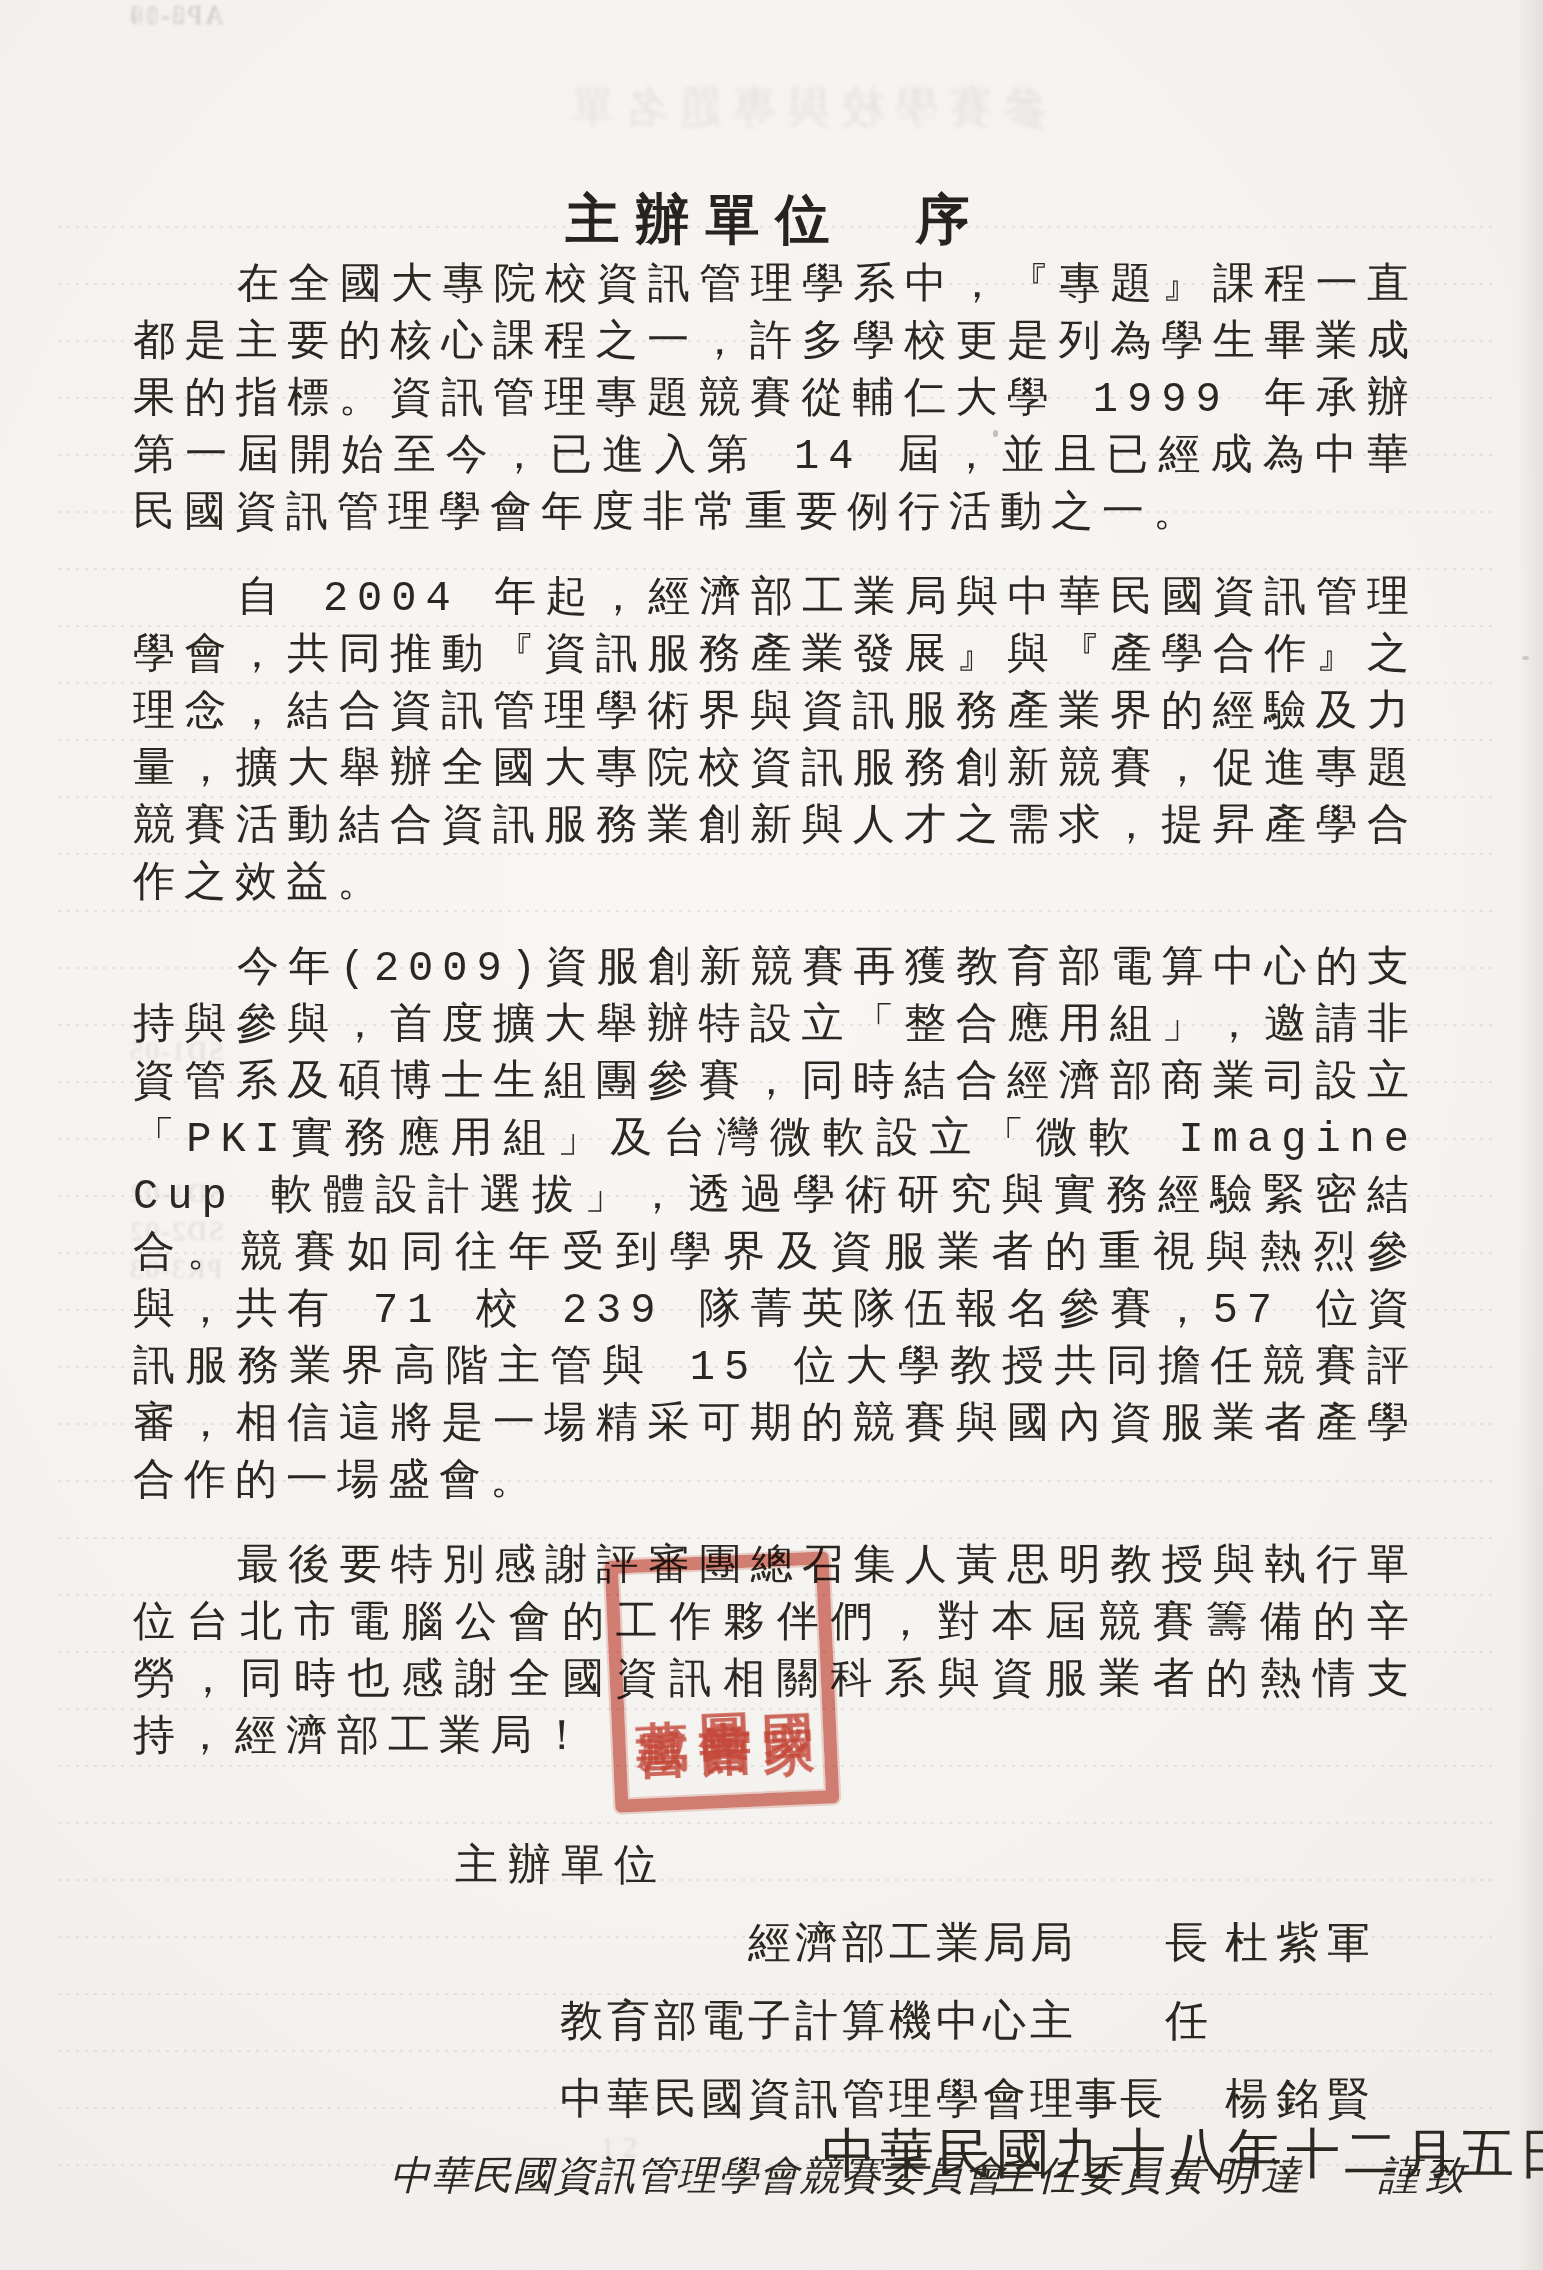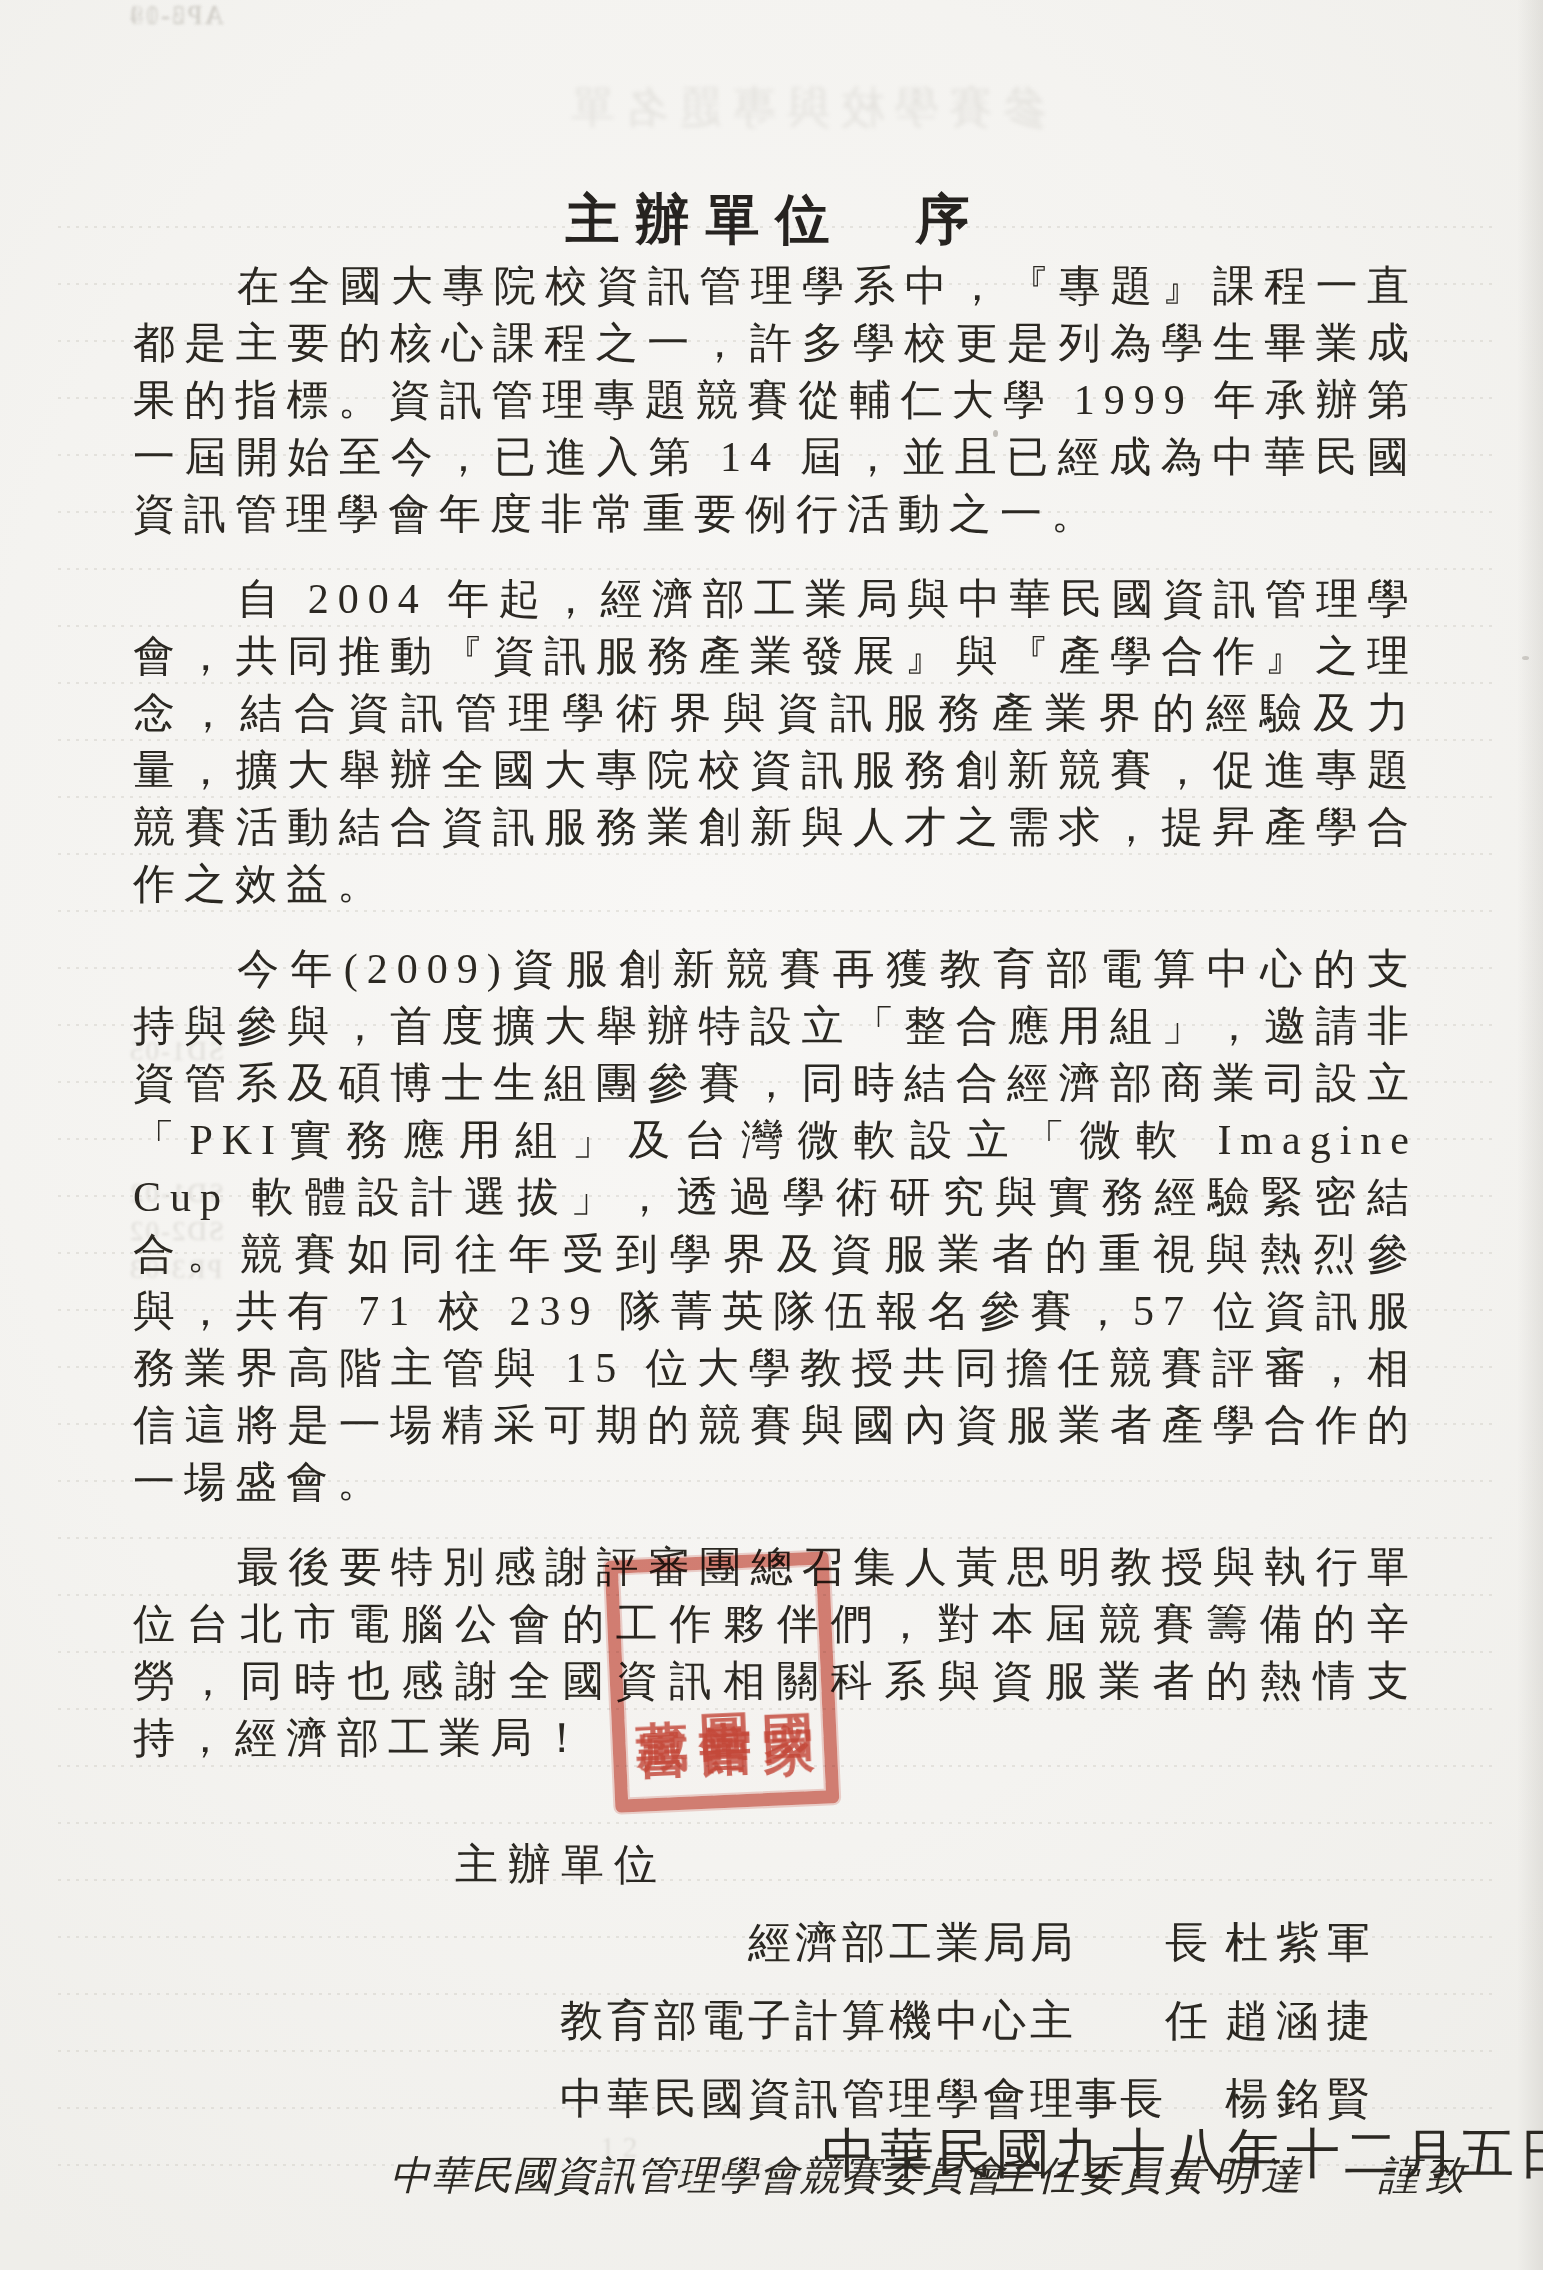--- a/index.html
+++ b/index.html
@@ -68,20 +68,21 @@
   }
   .body-text p {
     font-size:42px;
     line-height:57px;
     letter-spacing:9px;
     text-indent:104px;
     text-align:justify;
     text-justify:inter-character;
     margin-bottom:28px;
     color:#2b2822;
+    font-family:Liberation Mono, monospace;
   }
   
   .seal {
     position:absolute; left:610px; top:1556px;
     width:224px; height:252px;
     border:13px solid rgba(208,96,82,0.78);
     border-radius:6px;
     transform:rotate(-2.5deg);
     mix-blend-mode:multiply;
     background:rgba(255,245,242,0.06);
@@ -202,21 +203,20 @@
 
     <div class="sig-row">
       <span class="org">經濟部工業局</span>
       <span class="role">局　　長</span>
       <span class="name">杜紫軍</span>
     </div>
 
     <div class="sig-row">
       <span class="org">教育部電子計算機中心</span>
       <span class="role">主　　任</span>
-      <span class="name">趙涵捷</span>
     </div>
 
     <div class="sig-row">
       <span class="org">中華民國資訊管理學會</span>
       <span class="role">理事長</span>
       <span class="name">楊銘賢</span>
     </div>
 
     <div class="sig-row sig-row--wide">
       <span class="org">中華民國資訊管理學會競賽委員會</span>

